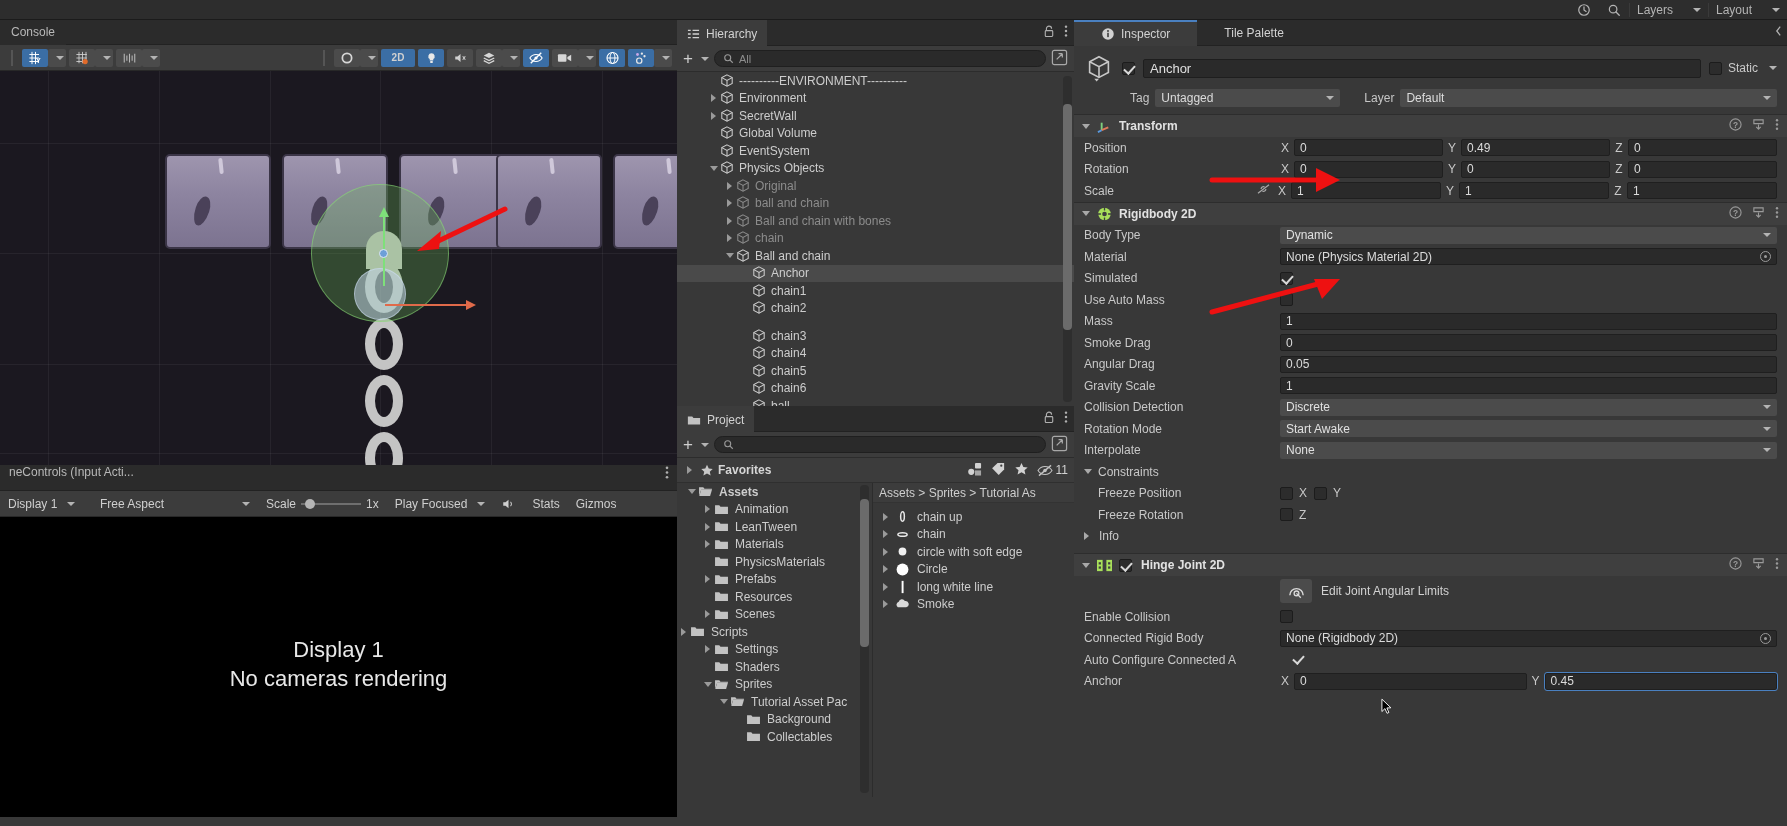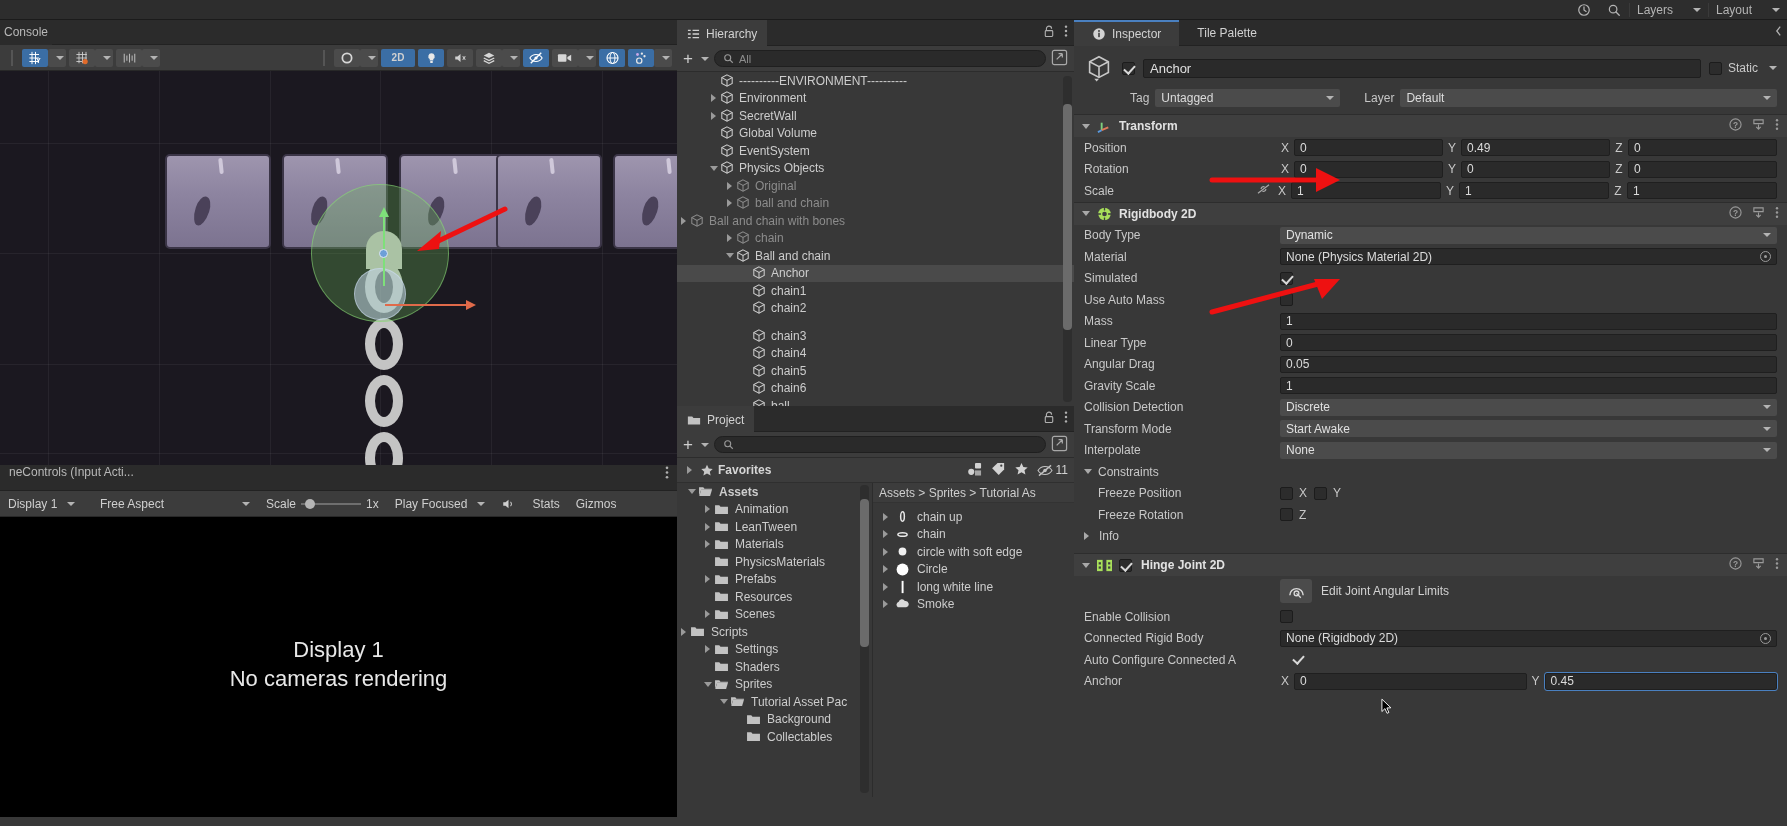--- a/index.html
+++ b/index.html
@@ -31,21 +31,21 @@
            border-top: 4px solid #b4b4b4; margin-left: 5px; }
 
   
   .leftcol { position: absolute; left: 0; top: 20px; width: 677px; height: 806px; background: #383838; }
 
   .console-tabbar {
     height: 25px; background: #2b2b2b; display: flex; align-items: center;
     border-bottom: 1px solid #222;
   }
   .console-tab {
-    height: 25px; padding: 0 4px; display: flex; align-items: center;
+    height: 25px; padding: 0 11px; display: flex; align-items: center;
     font-size: 12px; color: #b8b8b8; background: #2b2b2b;
   }
 
   .scene-toolbar {
     height: 26px; background: #3c3c3c; display: flex; align-items: center;
     gap: 3px; padding: 0 5px; border-bottom: 1px solid #282828;
   }
   .st-group { display: flex; align-items: center; }
   .st-btn {
     height: 18px; min-width: 26px; padding: 0 4px; background: #4b4b4b;
@@ -199,21 +199,21 @@
     justify-content: space-between; padding: 0 6px; border-bottom:1px solid #2f2f2f;
   }
 
   
   .rightcol { position: absolute; left: 1074px; top: 20px; width: 713px; height: 806px; background: #383838; }
 
   .insp-tabbar {
     height: 26px; background: #2b2b2b; display: flex; align-items: center; border-bottom: 1px solid #222;
     position: relative;
   }
-  .insp-tab { height: 26px; padding: 0 18px; display:flex; align-items:center; gap:6px; font-size:12px; color:#d2d2d2; }
+  .insp-tab { height: 26px; padding: 0 27px; display:flex; align-items:center; gap:6px; font-size:12px; color:#d2d2d2; }
   .insp-tab.active { background: #3c3c3c; border-top: 2px solid #4a80c0; }
 
   .insp-body { background: #383838; height: 780px; overflow: hidden; position: relative; }
 
   .obj-header { display: flex; align-items: center; gap: 8px; padding: 7px 10px 4px 10px; }
   .obj-icon {
     width: 30px; height: 30px; position: relative; flex: 0 0 30px;
   }
   .cb { position: relative; width: 13px; height: 13px; background: #2c2c2c; border: 1px solid #1c1c1c; border-radius: 2px; flex:0 0 13px; }
   .cb.checked::after {
@@ -623,21 +623,21 @@
         <div class="tree-row dim" style="padding-left: 46px;">
           <span class="tri">
             <i></i>
           </span>
           <span class="cube-ico"><svg width="14" height="13" viewBox="0 0 16 15">
               <path d="M8 1l6 3.2v6.6L8 14l-6-3.2V4.2z" fill="none" stroke="#8c8c8c" stroke-width="1.2"></path>
               <path d="M2 4.2L8 7.4l6-3.2M8 7.4V14" fill="none" stroke="#8c8c8c" stroke-width="1.2"></path>
             </svg></span>
           <span>ball and chain</span>
         </div>
-        <div class="tree-row dim" style="">
+        <div class="tree-row dim" style="padding-left: 46px;">
           <span class="tri">
             <i></i>
           </span>
           <span class="cube-ico"><svg width="14" height="13" viewBox="0 0 16 15">
               <path d="M8 1l6 3.2v6.6L8 14l-6-3.2V4.2z" fill="none" stroke="#8c8c8c" stroke-width="1.2"></path>
               <path d="M2 4.2L8 7.4l6-3.2M8 7.4V14" fill="none" stroke="#8c8c8c" stroke-width="1.2"></path>
             </svg></span>
           <span>Ball and chain with bones</span>
         </div>
         <div class="tree-row dim" style="padding-left: 46px;">
@@ -1221,21 +1221,21 @@
           <span class="lbl">Use Auto Mass</span>
           <span class="cb"></span>
         </div>
         <div class="row">
           <span class="lbl">Mass</span>
           <div class="field" style="flex:1">
             <span>1</span>
           </div>
         </div>
         <div class="row">
-          <span class="lbl">Linear Type</span>
+          <span class="lbl">Smoke Drag</span>
           <div class="field" style="flex:1">
             <span>0</span>
           </div>
         </div>
         <div class="row">
           <span class="lbl">Angular Drag</span>
           <div class="field" style="flex:1">
             <span>0.05</span>
           </div>
         </div>
@@ -1246,21 +1246,21 @@
           </div>
         </div>
         <div class="row">
           <span class="lbl">Collision Detection</span>
           <div class="dd-field">
             <span>Discrete</span>
             <span class="caret"></span>
           </div>
         </div>
         <div class="row">
-          <span class="lbl">Transform Mode</span>
+          <span class="lbl">Rotation Mode</span>
           <div class="dd-field">
             <span>Start Awake</span>
             <span class="caret"></span>
           </div>
         </div>
         <div class="row">
           <span class="lbl">Interpolate</span>
           <div class="dd-field">
             <span>None</span>
             <span class="caret"></span>

